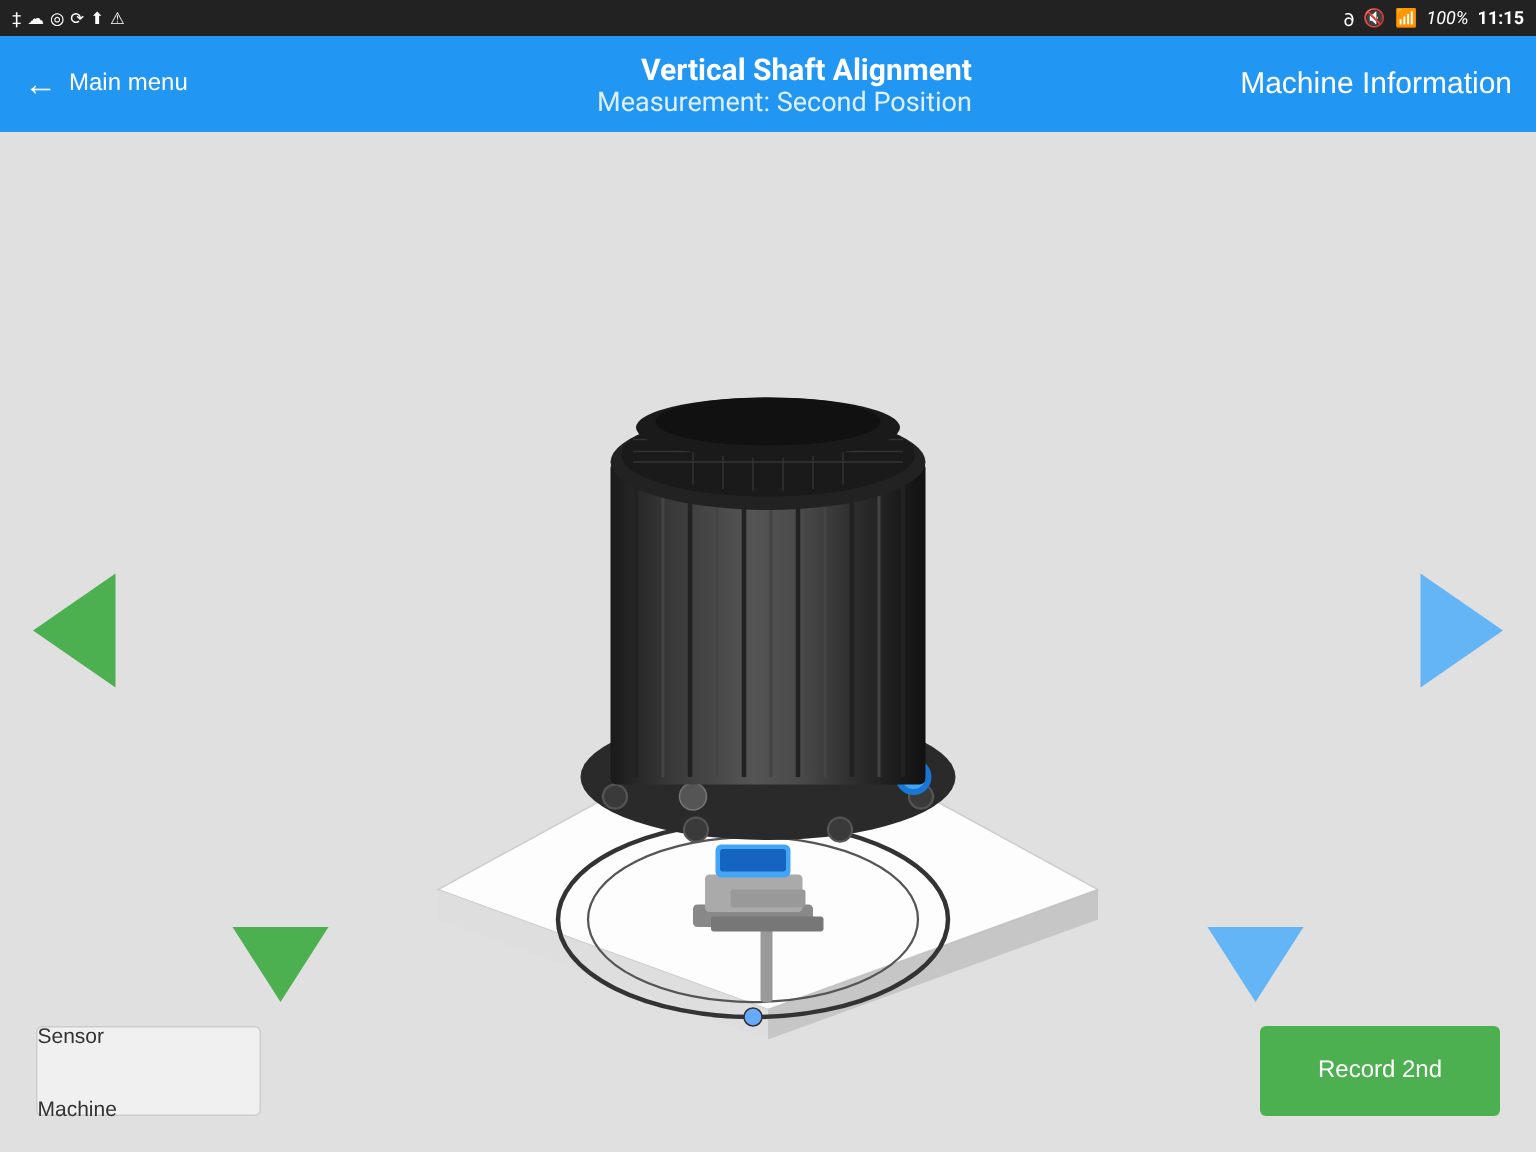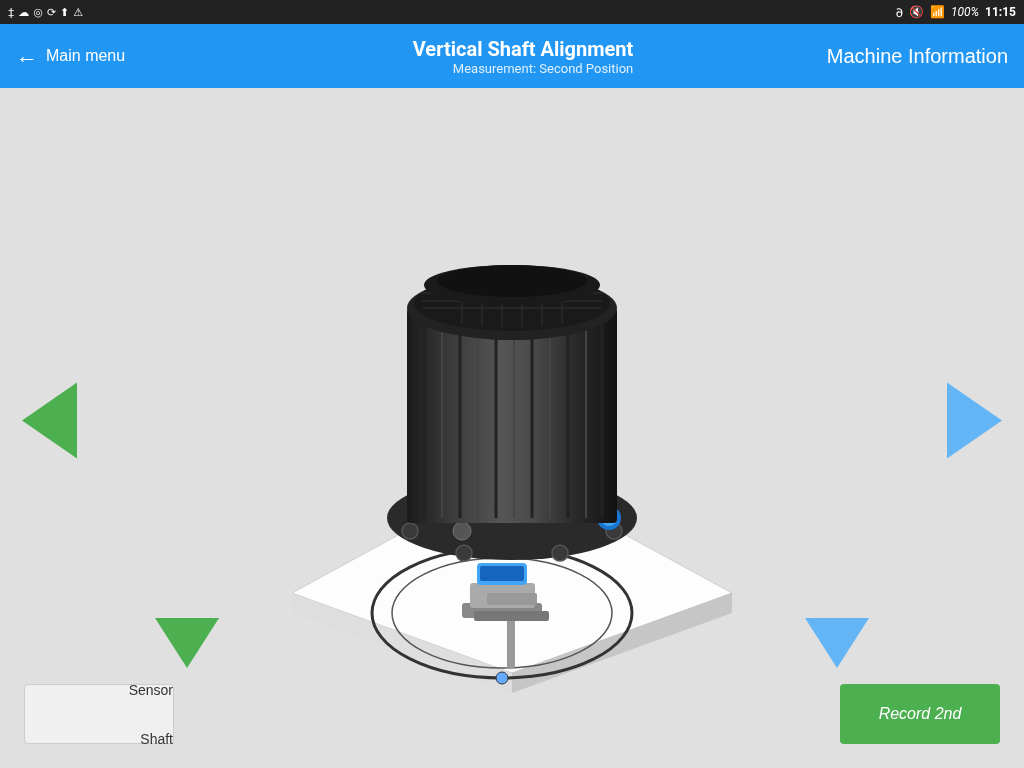--- a/index.html
+++ b/index.html
@@ -42,21 +42,21 @@
       text-align: right;
       position: absolute;
       left: 50%;
       transform: translateX(-50%);
       margin-left: 11px;
     }
     #header-title {
       color: white; font-size: 20px; font-weight: bold;
     }
     #header-subtitle {
-      color: rgba(255,255,255,0.85); font-size: 13px;
+      color: rgba(255,255,255,0.85); font-size: 18px;
     }
     #machine-info-btn {
       color: white; font-size: 20px; cursor: pointer;
       background: none; border: none; font-family: Arial, sans-serif;
     }
 
     
     #main {
       width: 1024px;
       height: 680px;
@@ -100,21 +100,20 @@
       right: 24px;
       width: 160px;
       height: 60px;
       background: #4CAF50;
       border: none;
       border-radius: 4px;
       color: white;
       font-size: 16px;
       cursor: pointer;
       font-weight: 500;
-      font-style: italic;
     }
   </style>
 </head>
 <body>
 
 <div id="status-bar">
   <div id="status-bar-left">
     <span class="status-icon">‡</span>
     <span class="status-icon">☁</span>
     <span class="status-icon">◎</span>
@@ -245,20 +244,20 @@
   </div>
 
   <div style="position:absolute; bottom:100px; left:155px;">
     <div style="width:0;height:0;border-left:32px solid transparent;border-right:32px solid transparent;border-top:50px solid #4CAF50;"></div>
   </div>
 
   <div style="position:absolute; bottom:100px; right:155px;">
     <div style="width:0;height:0;border-left:32px solid transparent;border-right:32px solid transparent;border-top:50px solid #64B5F6;"></div>
   </div>
 
-  <button id="sensor-status-btn" style="position:absolute;bottom:24px;left:24px;width:150px;height:60px;background:#f0f0f0;border:1px solid #ccc;border-radius:4px;cursor:pointer;display:flex;flex-direction:column;align-items:flex-end;justify-content:center;font-size:14px;color:#333;gap:33px;">
+  <button id="sensor-status-btn" style="position:absolute;bottom:24px;left:24px;width:150px;height:60px;background:#f0f0f0;border:1px solid #ccc;border-radius:4px;cursor:pointer;display:flex;flex-direction:column;align-items:flex-start;justify-content:center;font-size:14px;color:#333;gap:33px;">
     <span>Sensor</span>
-    <span>Shaft</span>
+    <span>Machine</span>
   </button>
 
   <button id="record-btn" style="position:absolute;bottom:24px;right:24px;width:160px;height:60px;background:#4CAF50;border:none;border-radius:4px;color:white;font-size:16px;cursor:pointer;font-weight:500;">Record 2nd</button>
 
 </div>
 
 </body></html>

